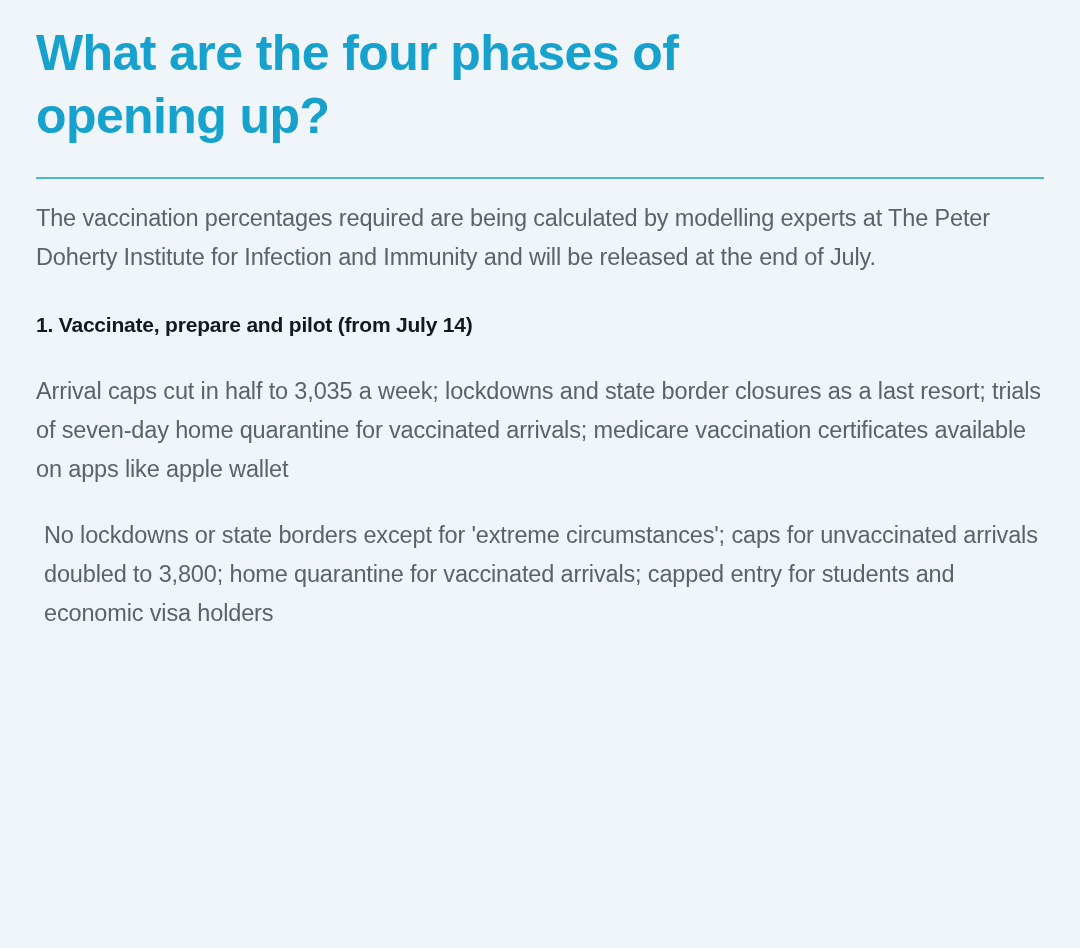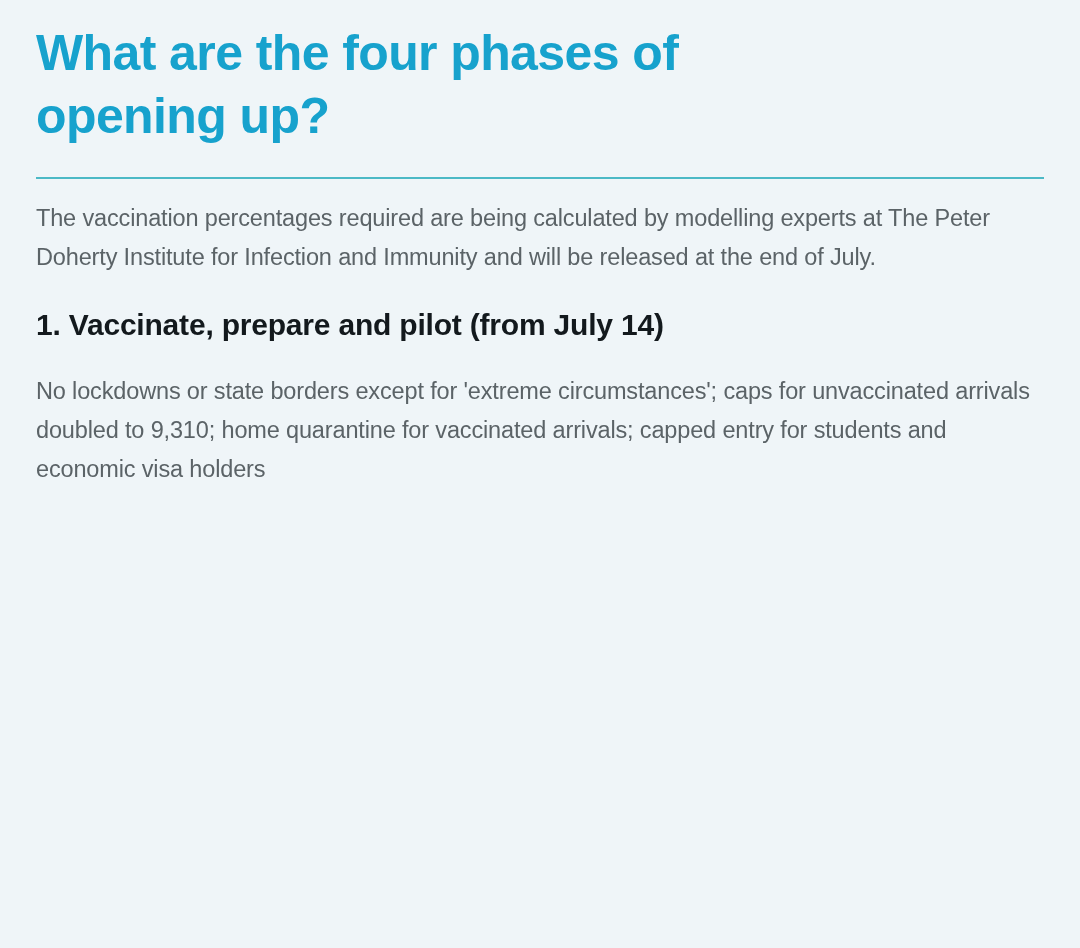--- a/index.html
+++ b/index.html
@@ -65,21 +65,21 @@
   p.para + p.para {
     margin-top: 27px;
     margin-left: 8px;
   }
 
   h3.phase-heading {
     margin: 28px 0 0 0;
     padding: 0;
     color: #13191d;
     font-family: "Liberation Sans", sans-serif;
-    font-size: 30px;
+    font-size: 21px;
     line-height: 39px;
     font-weight: 700;
     letter-spacing: -0.2px;
     -webkit-font-smoothing: antialiased;
   }
 
   h3.phase-heading + p.para {
     margin-top: 28px;
   }
 </style>
@@ -92,18 +92,19 @@
 
   <hr class="title-divider">
 
   <div class="body-block">
 
 
     <p class="para">The vaccination percentages required are being calculated by modelling experts at The Peter Doherty Institute for Infection and Immunity and will be released at the end of July.</p>
 
     <h3 class="phase-heading">1. Vaccinate, prepare and pilot (from July 14)</h3>
 
+    <p class="para">Arrival caps cut in half to 3,035 a week; lockdowns and state border closures as a last resort; trials of seven-day home quarantine for vaccinated arrivals; medicare vaccination certificates available on apps like apple wallet</p>
 
 
-    <p class="para">No lockdowns or state borders except for 'extreme circumstances'; caps for unvaccinated arrivals doubled to 9,310; home quarantine for vaccinated arrivals; capped entry for students and economic visa holders</p>
+    <p class="para">No lockdowns or state borders except for 'extreme circumstances'; caps for unvaccinated arrivals doubled to 3,800; home quarantine for vaccinated arrivals; capped entry for students and economic visa holders</p>
 
   </div>
 </div>
 
 </body></html>

